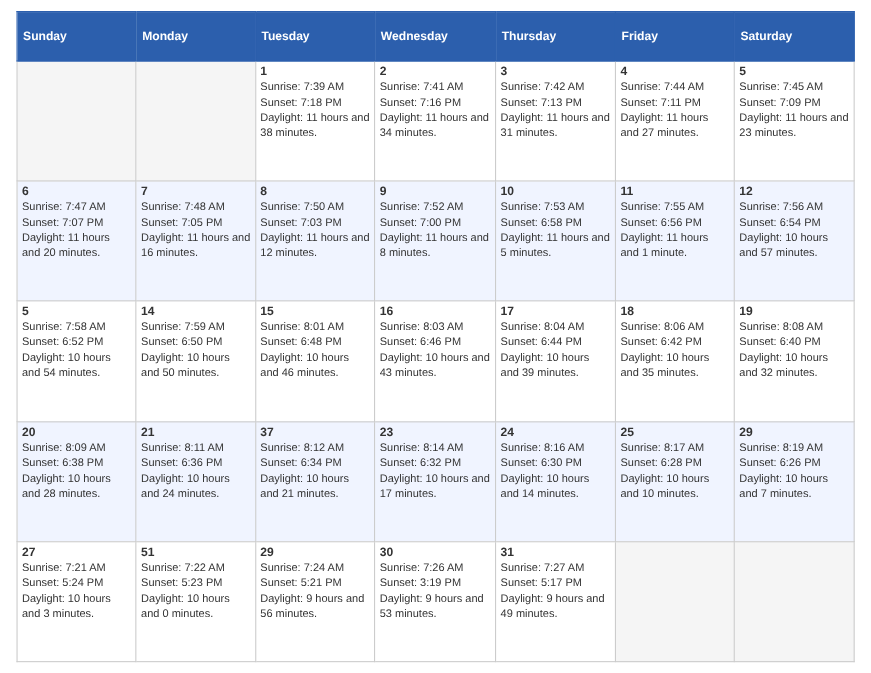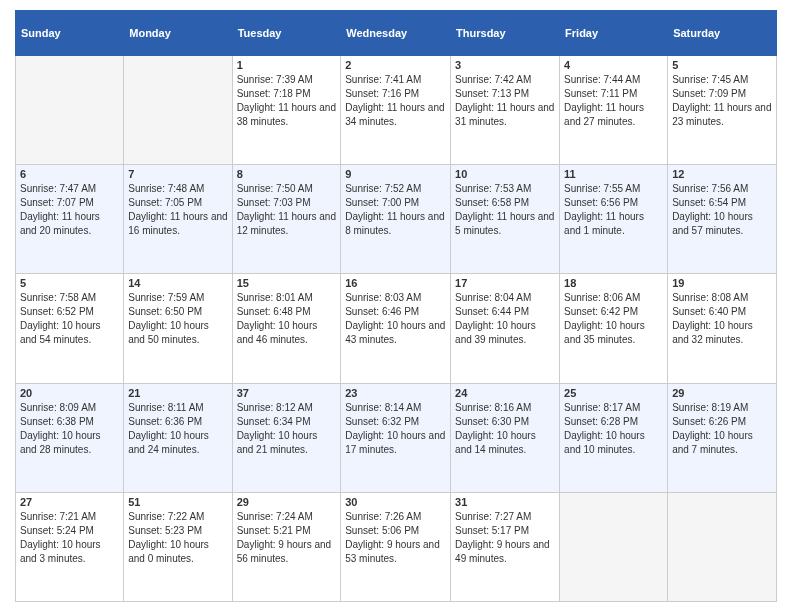--- a/index.html
+++ b/index.html
@@ -321,21 +321,21 @@
           <td>
             <span class="day-num">29</span>
             <div class="day-detail">Sunrise: 7:24 AM
 Sunset: 5:21 PM
 Daylight: 9 hours
 and 56 minutes.</div>
           </td>
           <td>
             <span class="day-num">30</span>
             <div class="day-detail">Sunrise: 7:26 AM
-Sunset: 5:06 PM
+Sunset: 3:19 PM
 Daylight: 9 hours
 and 53 minutes.</div>
           </td>
           <td>
             <span class="day-num">31</span>
             <div class="day-detail">Sunrise: 7:27 AM
 Sunset: 5:17 PM
 Daylight: 9 hours
 and 49 minutes.</div>
           </td>

